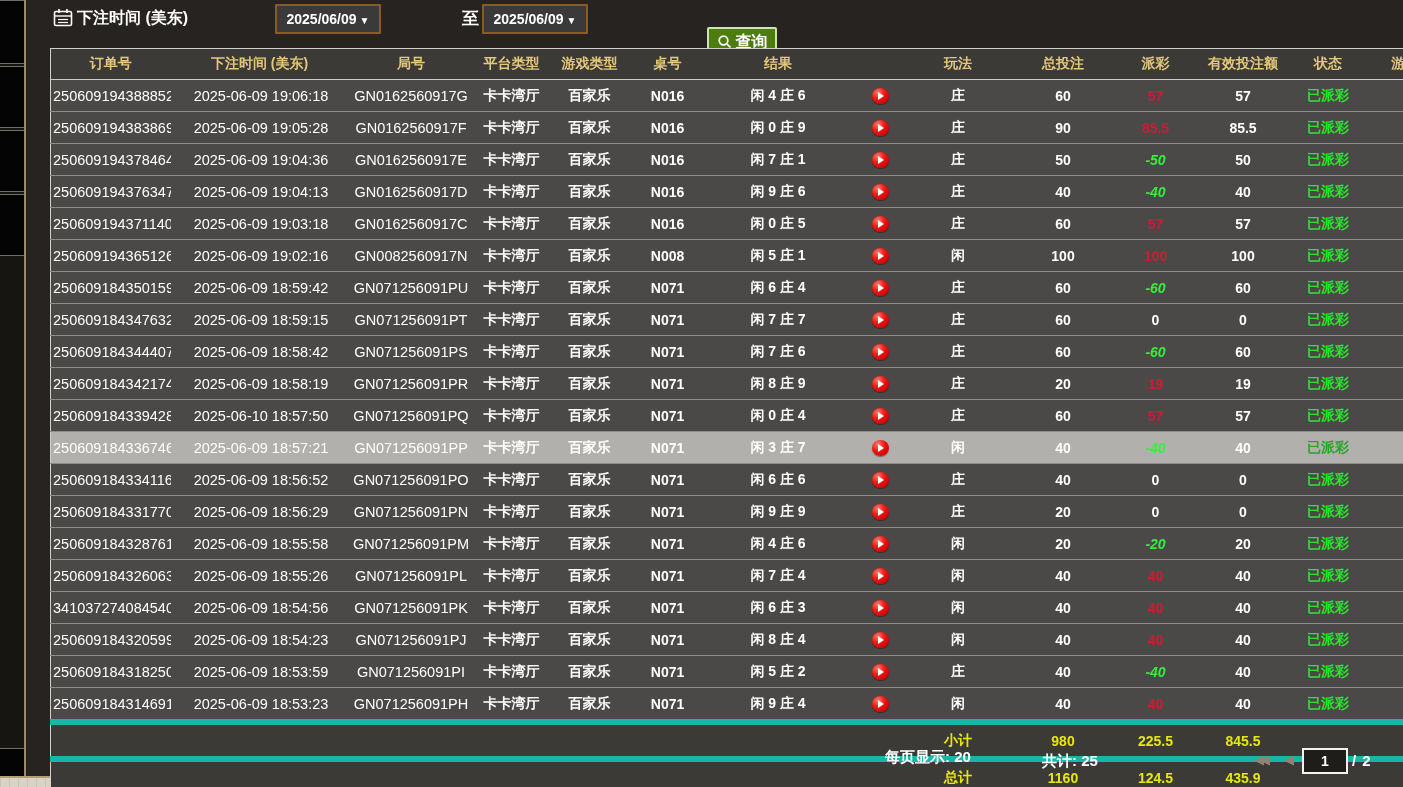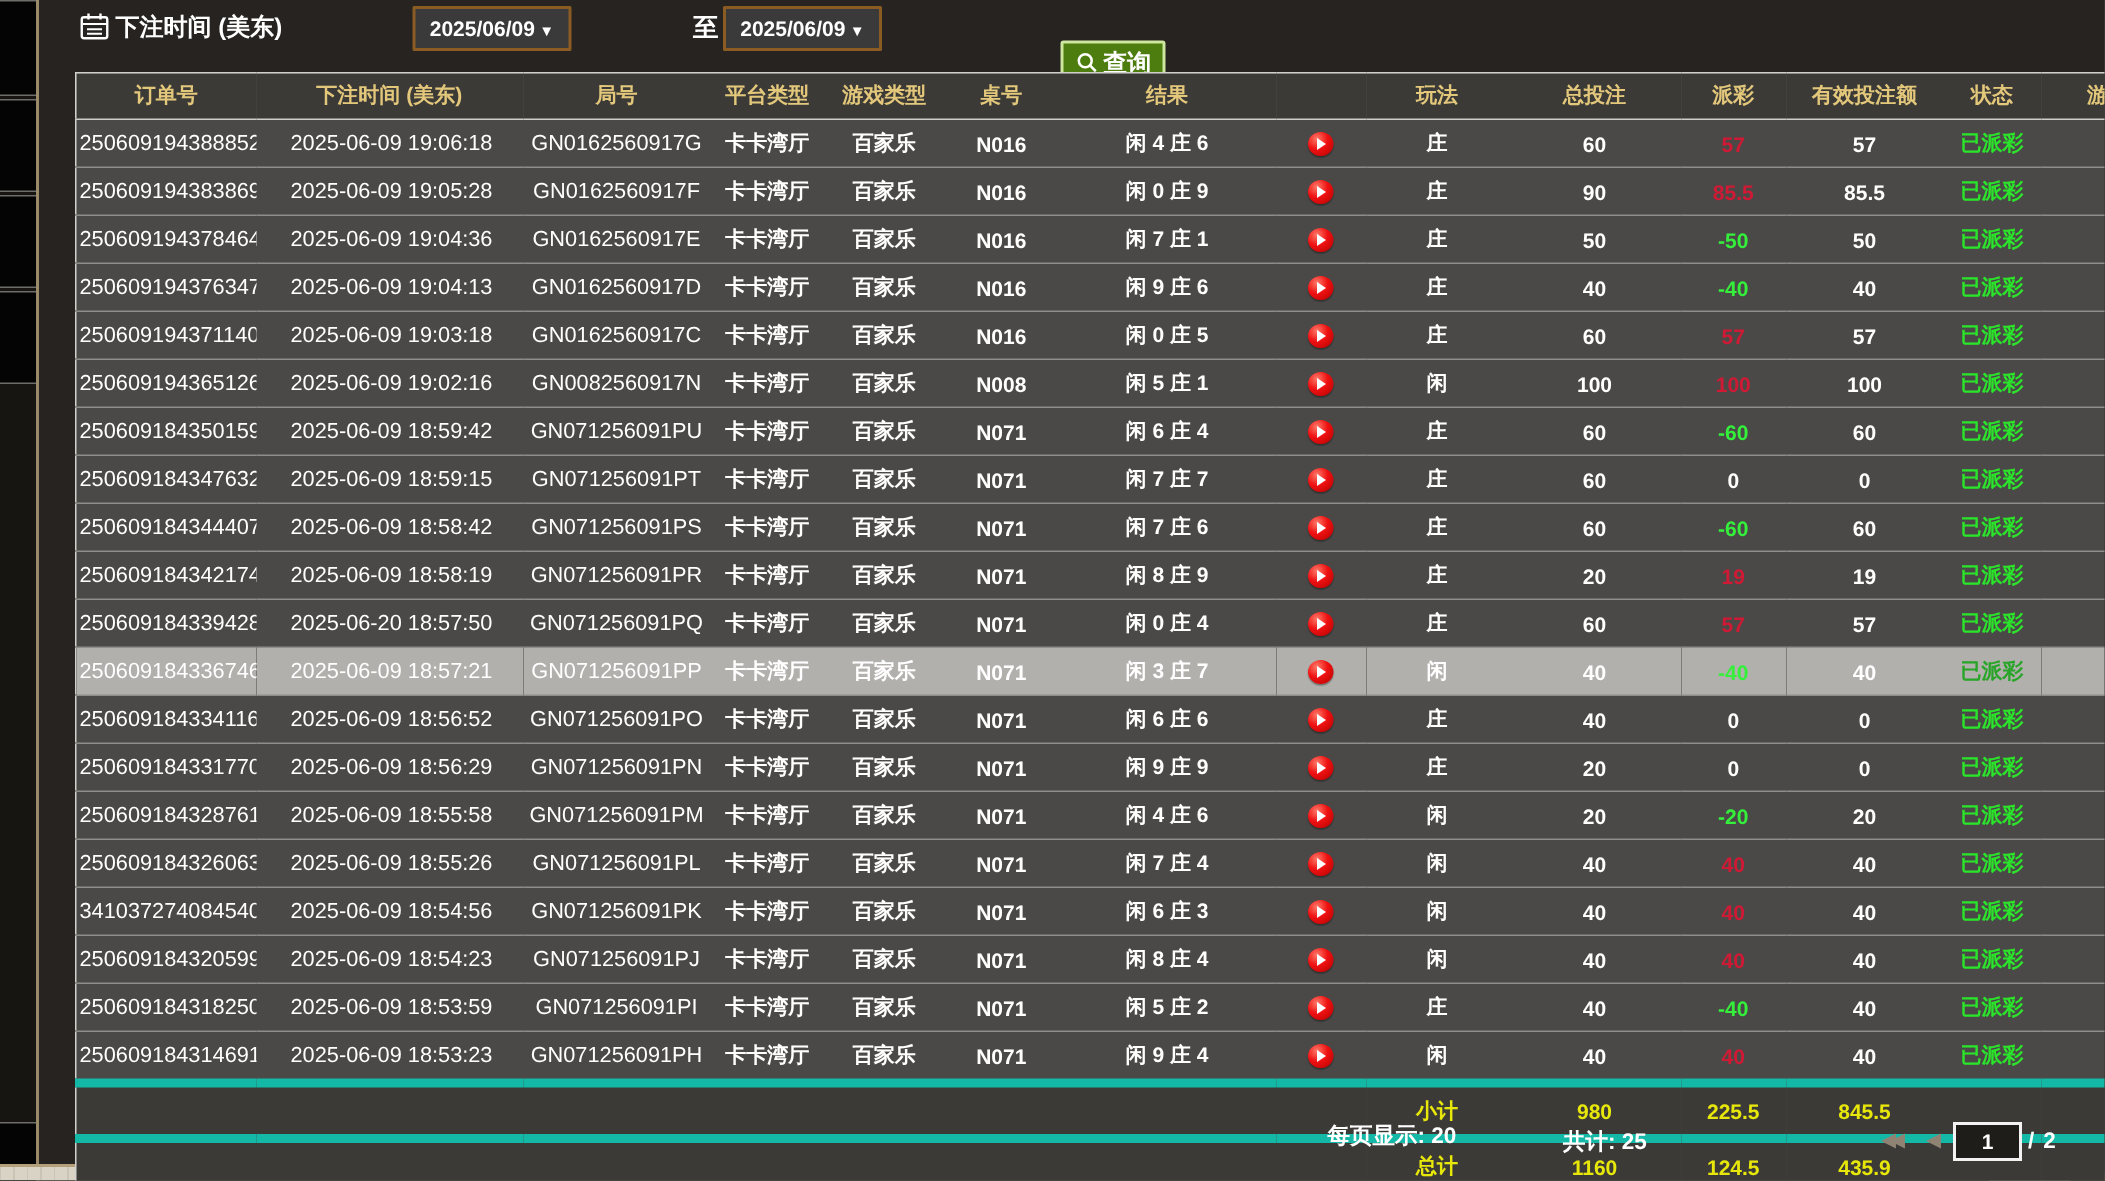--- a/index.html
+++ b/index.html
@@ -59,21 +59,21 @@
   tbody td{height:29px;color:#fff;text-align:center;border-bottom:1px solid #8f8d8a;
     white-space:nowrap;overflow:hidden;font-weight:bold;}
   td.c-order,td.c-time,td.c-round{font-weight:normal;font-size:14.5px;}
   td.c-order{text-align:right;padding-left:2px;}
   td.c-time{text-align:center;padding-left:4px;}
   tr.row{cursor:pointer;}
   tr.row.selected td{background:#b2b0ad;}
   tr.row.selected td.c-status{color:#28a528;}
   td.c-status{color:#2be52b;}
   td.pos{color:#d01a35;}
-  td.neg{color:#35f03a;}
+  td.neg{color:#35f03a;font-style:italic;}
   td.zero{color:#ffffff;}
   .play{display:inline-block;width:17px;height:16px;border-radius:50%;position:relative;vertical-align:middle;
     background:radial-gradient(circle at 35% 28%, #ff7a6a 0%, #ee1111 45%, #b30000 100%);
     box-shadow:0 1px 1px rgba(0,0,0,.4);}
   .play::after{content:"";position:absolute;left:6px;top:4px;border-left:6px solid #fff;
     border-top:4px solid transparent;border-bottom:4px solid transparent;}
   tfoot td{height:29px;background:#3b3a37;color:#e8e70a;font-weight:bold;text-align:center;
     border-top:6px solid #14b8a6;}
 
   
@@ -342,21 +342,21 @@
     <td><span class="play"></span></td>
     <td>庄</td>
     <td>20</td>
     <td class="pos">19</td>
     <td>19</td>
     <td class="c-status">已派彩</td>
     <td></td>
   </tr>
         <tr class="row">
     <td class="c-order">250609184339428</td>
-    <td class="c-time">2025-06-20 18:57:50</td>
+    <td class="c-time">2025-06-10 18:57:50</td>
     <td class="c-round">GN071256091PQ</td>
     <td>卡卡湾厅</td>
     <td>百家乐</td>
     <td>N071</td>
     <td>闲 0 庄 4</td>
     <td><span class="play"></span></td>
     <td>庄</td>
     <td>60</td>
     <td class="pos">57</td>
     <td>57</td>

